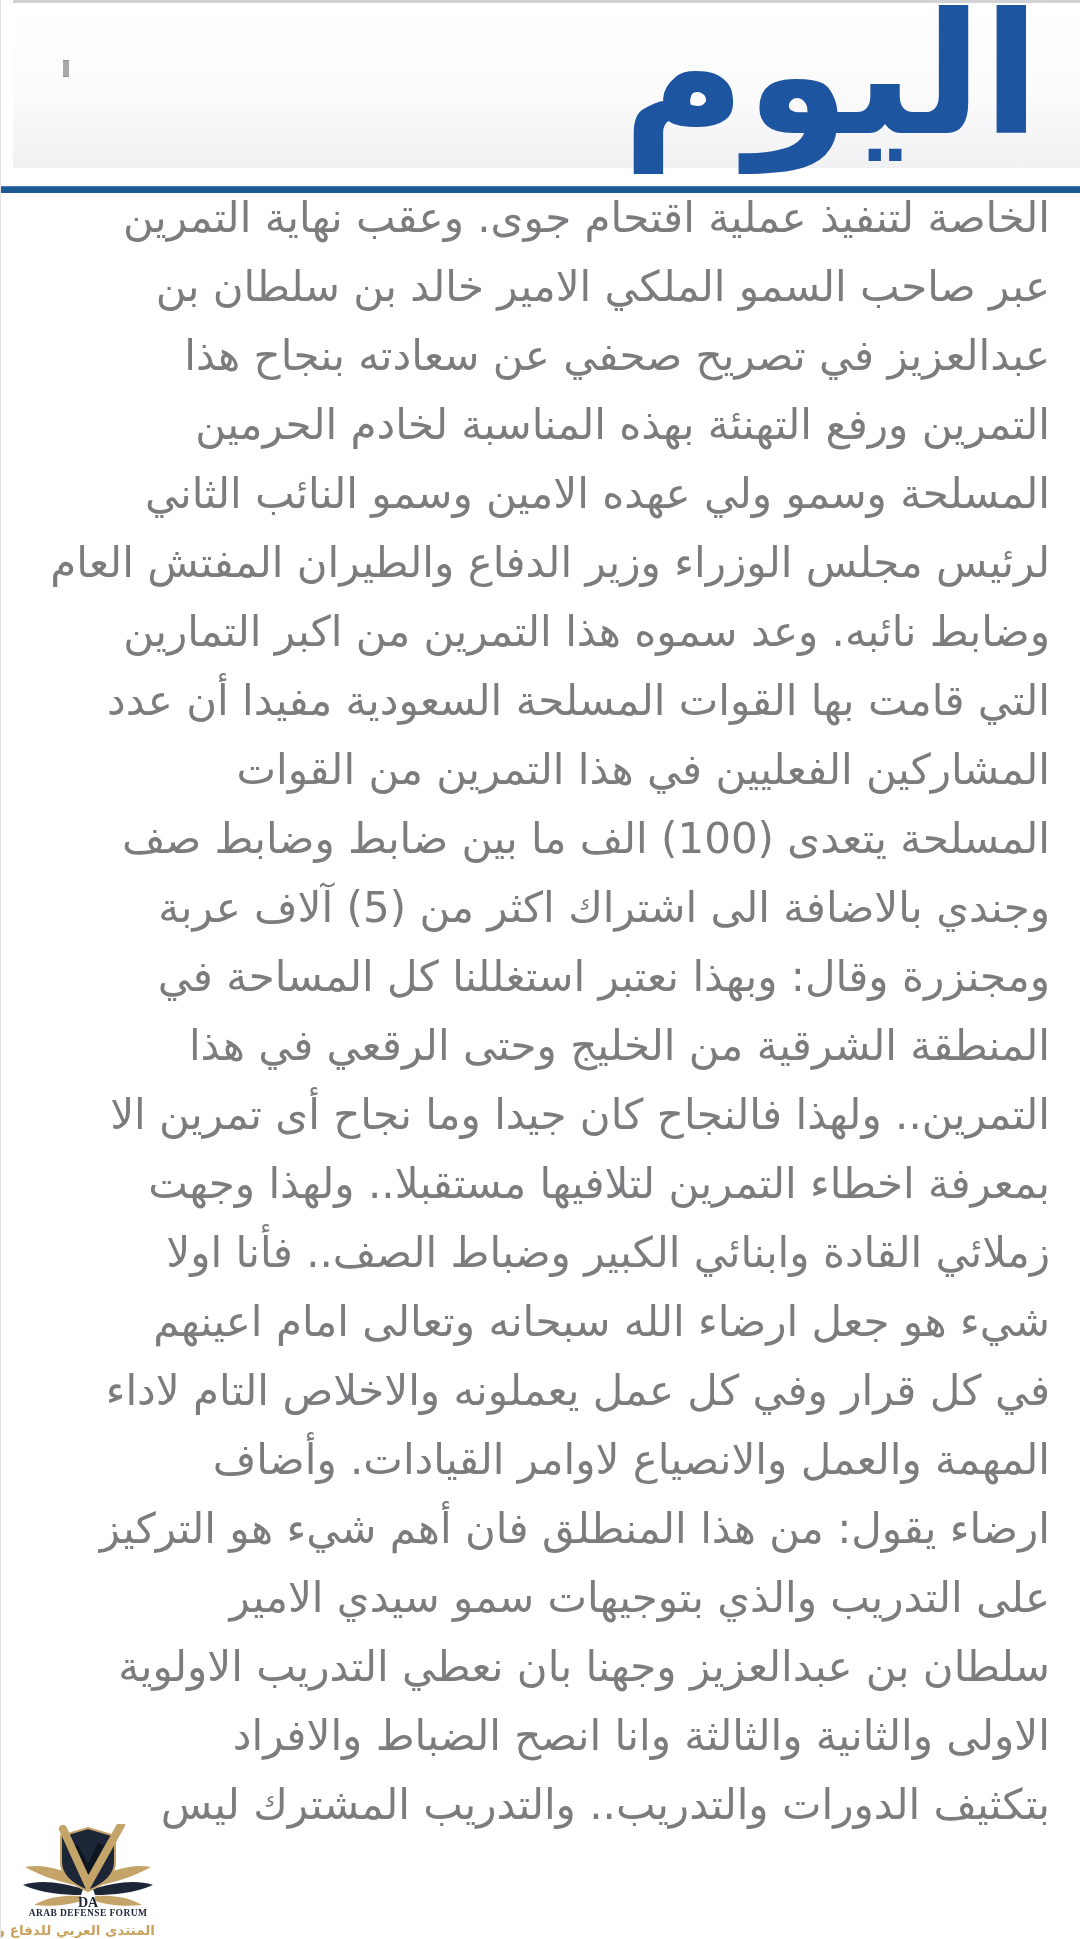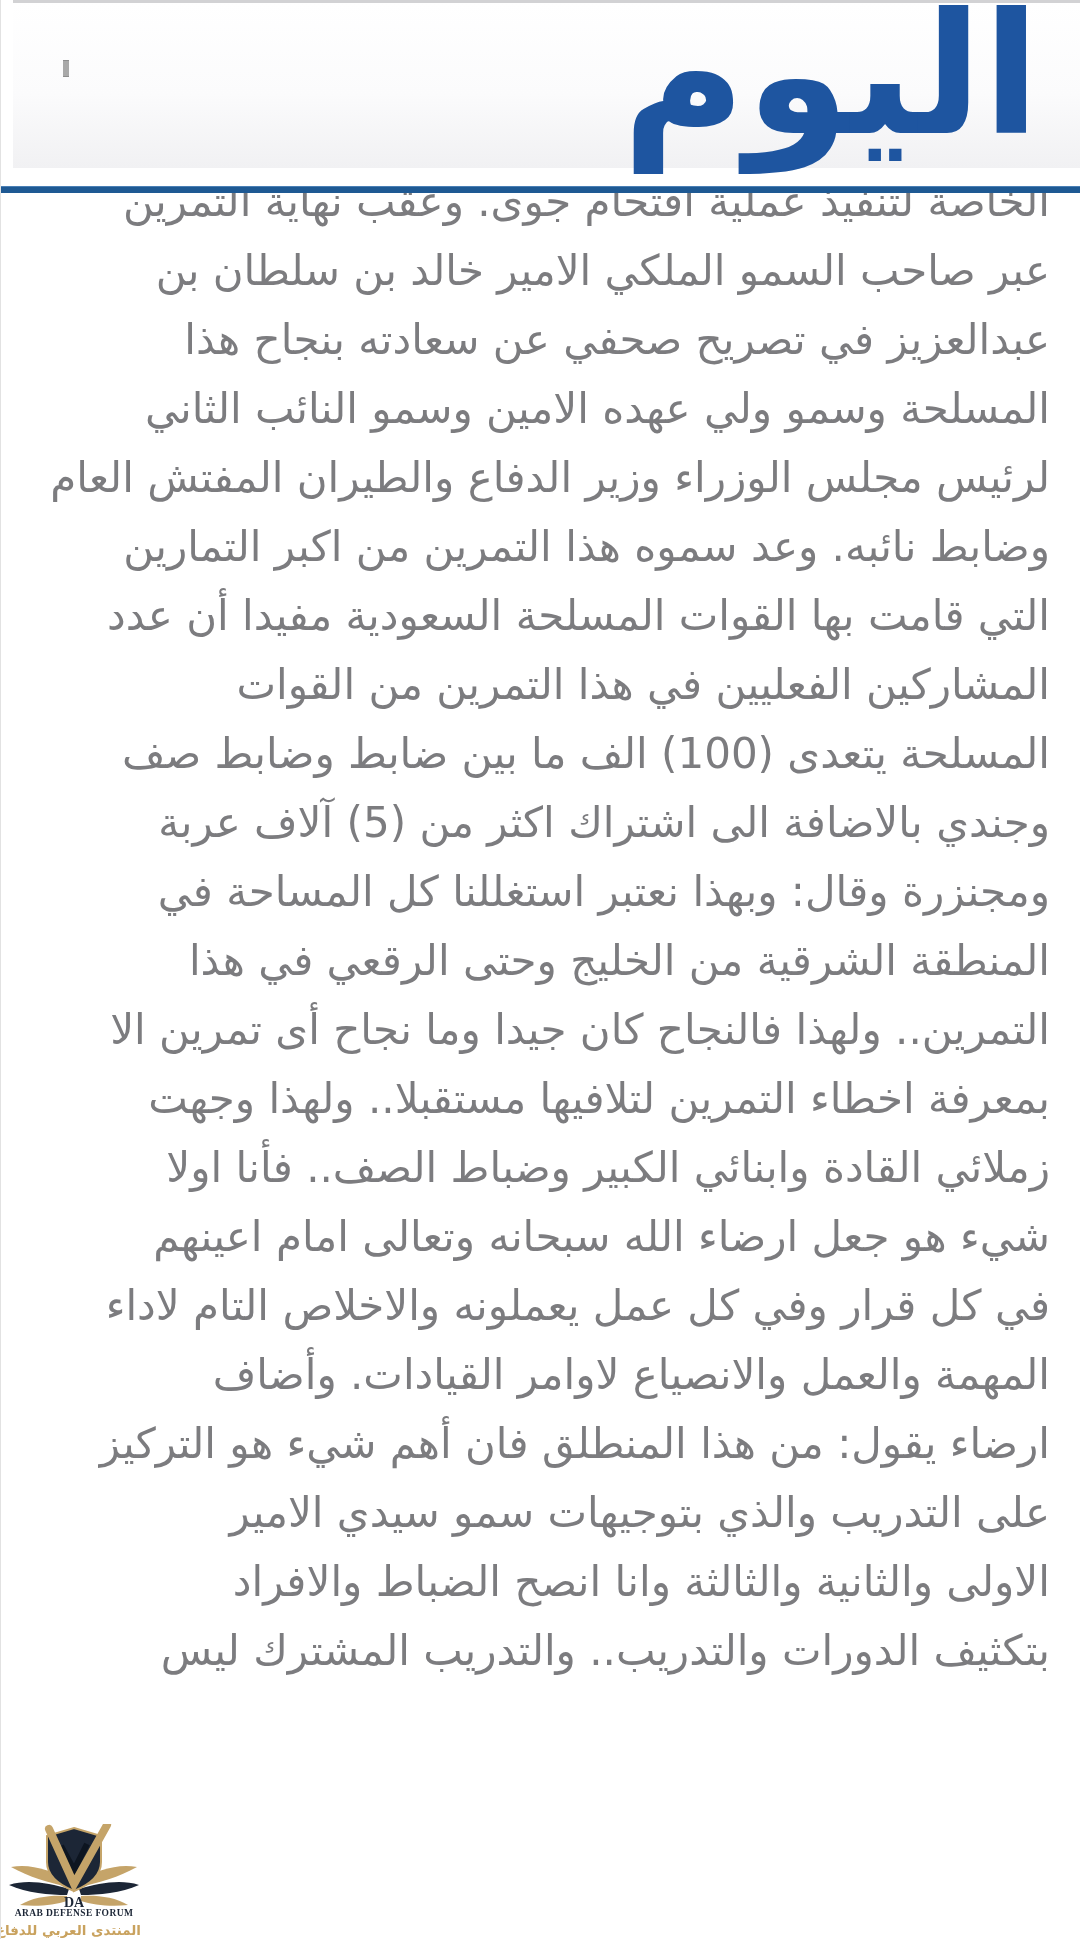--- a/index.html
+++ b/index.html
@@ -29,31 +29,31 @@
     color:#1e55a0; letter-spacing:-4px; direction:rtl;
   }
   
   .divider {
     position:absolute; top:186px; left:0; right:0; height:7px;
     background:#1e5993; border-top:1px solid #4a7fb5; box-sizing:border-box;
   }
   
   .article {
     position:absolute; top:193px; left:0; right:0; bottom:0;
-    overflow:hidden; padding:0 30px 0 20px;
+    overflow:hidden; padding:16px 30px 0 20px;
     direction:rtl; text-align:right;
   }
   .lines { margin-top:-26px; }
   .line {
     font-size:42px; line-height:69px; color:#7c7c7f;
     white-space:nowrap;
   }
   
   .watermark {
-    position:absolute; left:6px; top:1824px; width:134px;
+    position:absolute; left:20px; top:1824px; width:134px;
     text-align:center; pointer-events:none;
   }
   .wm-title {
     margin-top:-8px;
     font-family:"Liberation Serif", serif; font-weight:bold;
     font-size:9.5px; letter-spacing:0.4px; color:#1c2636;
     white-space:nowrap;
   }
   .wm-subtitle {
     margin-top:2px; font-weight:bold;
@@ -77,37 +77,39 @@
     <div class="logo">اليوم</div>
   </div>
 
   <div class="divider"></div>
 
   <div class="article">
     <div class="lines">
         <div class="line">الخاصة لتنفيذ عملية اقتحام جوى. وعقب نهاية التمرين</div>
         <div class="line">عبر صاحب السمو الملكي الامير خالد بن سلطان بن</div>
         <div class="line">عبدالعزيز في تصريح صحفي عن سعادته بنجاح هذا</div>
+        <div class="line">التمرين ورفع التهنئة بهذه المناسبة لخادم الحرمين</div>
         <div class="line">المسلحة وسمو ولي عهده الامين وسمو النائب الثاني</div>
         <div class="line">لرئيس مجلس الوزراء وزير الدفاع والطيران المفتش العام</div>
         <div class="line">وضابط نائبه. وعد سموه هذا التمرين من اكبر التمارين</div>
         <div class="line">التي قامت بها القوات المسلحة السعودية مفيدا أن عدد</div>
         <div class="line">المشاركين الفعليين في هذا التمرين من القوات</div>
         <div class="line">المسلحة يتعدى (100) الف ما بين ضابط وضابط صف</div>
         <div class="line">وجندي بالاضافة الى اشتراك اكثر من (5) آلاف عربة</div>
         <div class="line">ومجنزرة وقال: وبهذا نعتبر استغللنا كل المساحة في</div>
         <div class="line">المنطقة الشرقية من الخليج وحتى الرقعي في هذا</div>
         <div class="line">التمرين.. ولهذا فالنجاح كان جيدا وما نجاح أى تمرين الا</div>
         <div class="line">بمعرفة اخطاء التمرين لتلافيها مستقبلا.. ولهذا وجهت</div>
         <div class="line">زملائي القادة وابنائي الكبير وضباط الصف.. فأنا اولا</div>
         <div class="line">شيء هو جعل ارضاء الله سبحانه وتعالى امام اعينهم</div>
         <div class="line">في كل قرار وفي كل عمل يعملونه والاخلاص التام لاداء</div>
         <div class="line">المهمة والعمل والانصياع لاوامر القيادات. وأضاف</div>
         <div class="line">ارضاء يقول: من هذا المنطلق فان أهم شيء هو التركيز</div>
         <div class="line">على التدريب والذي بتوجيهات سمو سيدي الامير</div>
+        <div class="line">سلطان بن عبدالعزيز وجهنا بان نعطي التدريب الاولوية</div>
         <div class="line">الاولى والثانية والثالثة وانا انصح الضباط والافراد</div>
         <div class="line">بتكثيف الدورات والتدريب.. والتدريب المشترك ليس</div>
       </div>
   </div>
 
   <div class="watermark">
     <svg width="134" height="88" viewBox="0 0 134 88">
 
       <g>
         <path d="M64 56 C44 47 24 39 4 43 C22 53 42 59 62 63 Z" fill="#c5a469"></path>

